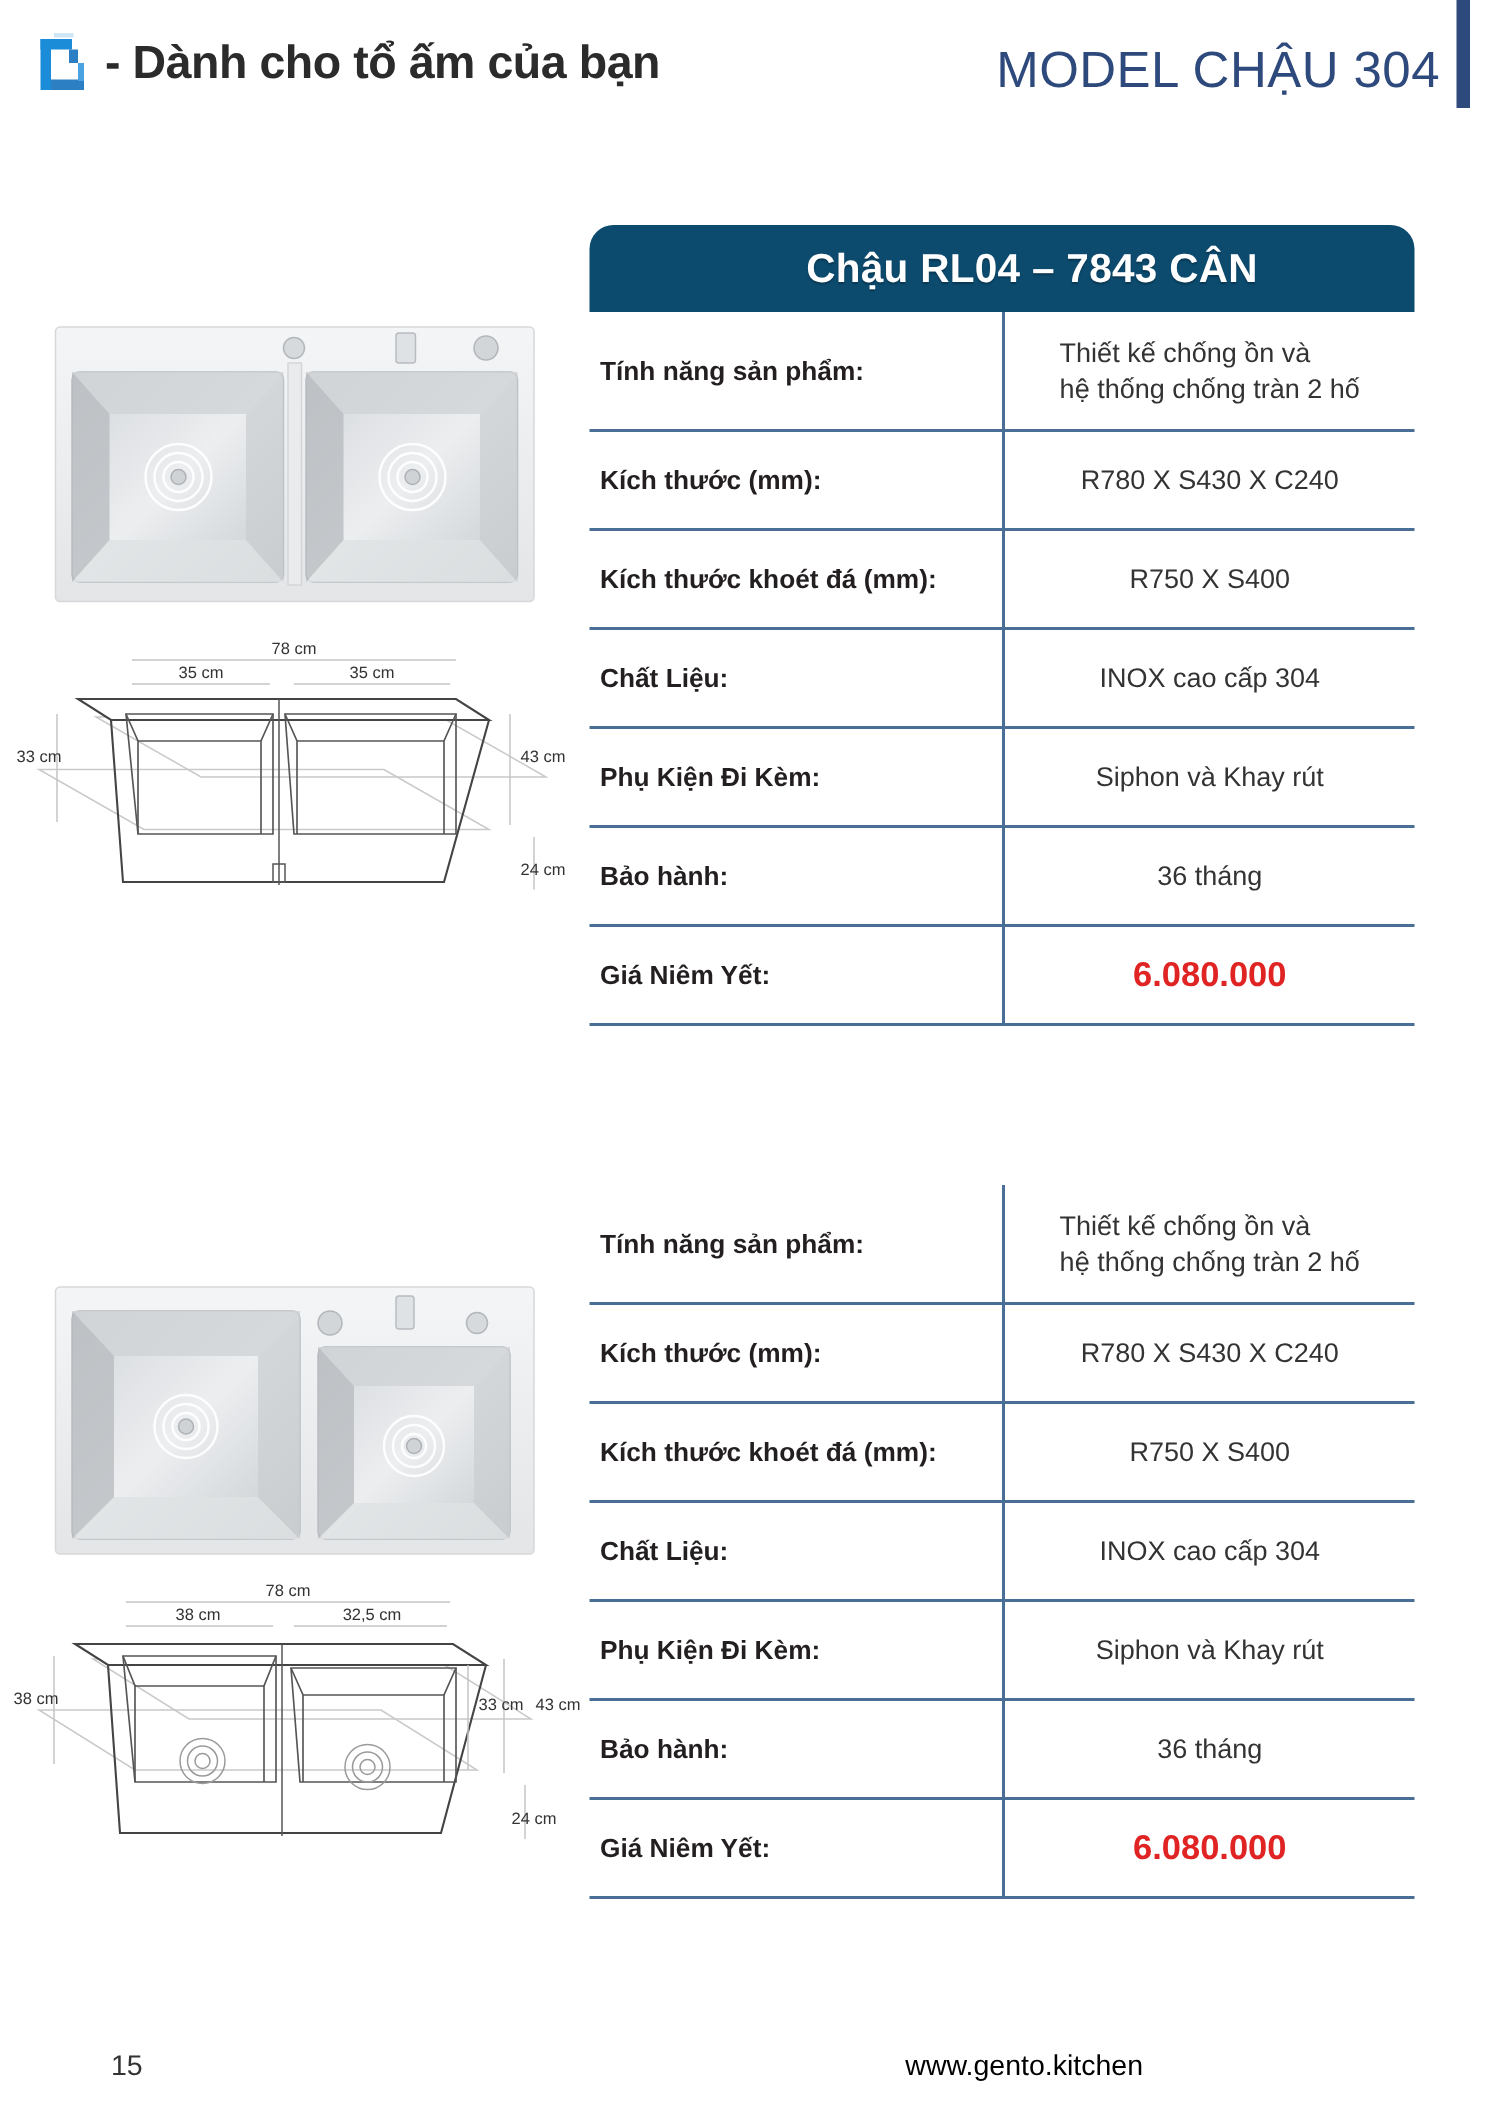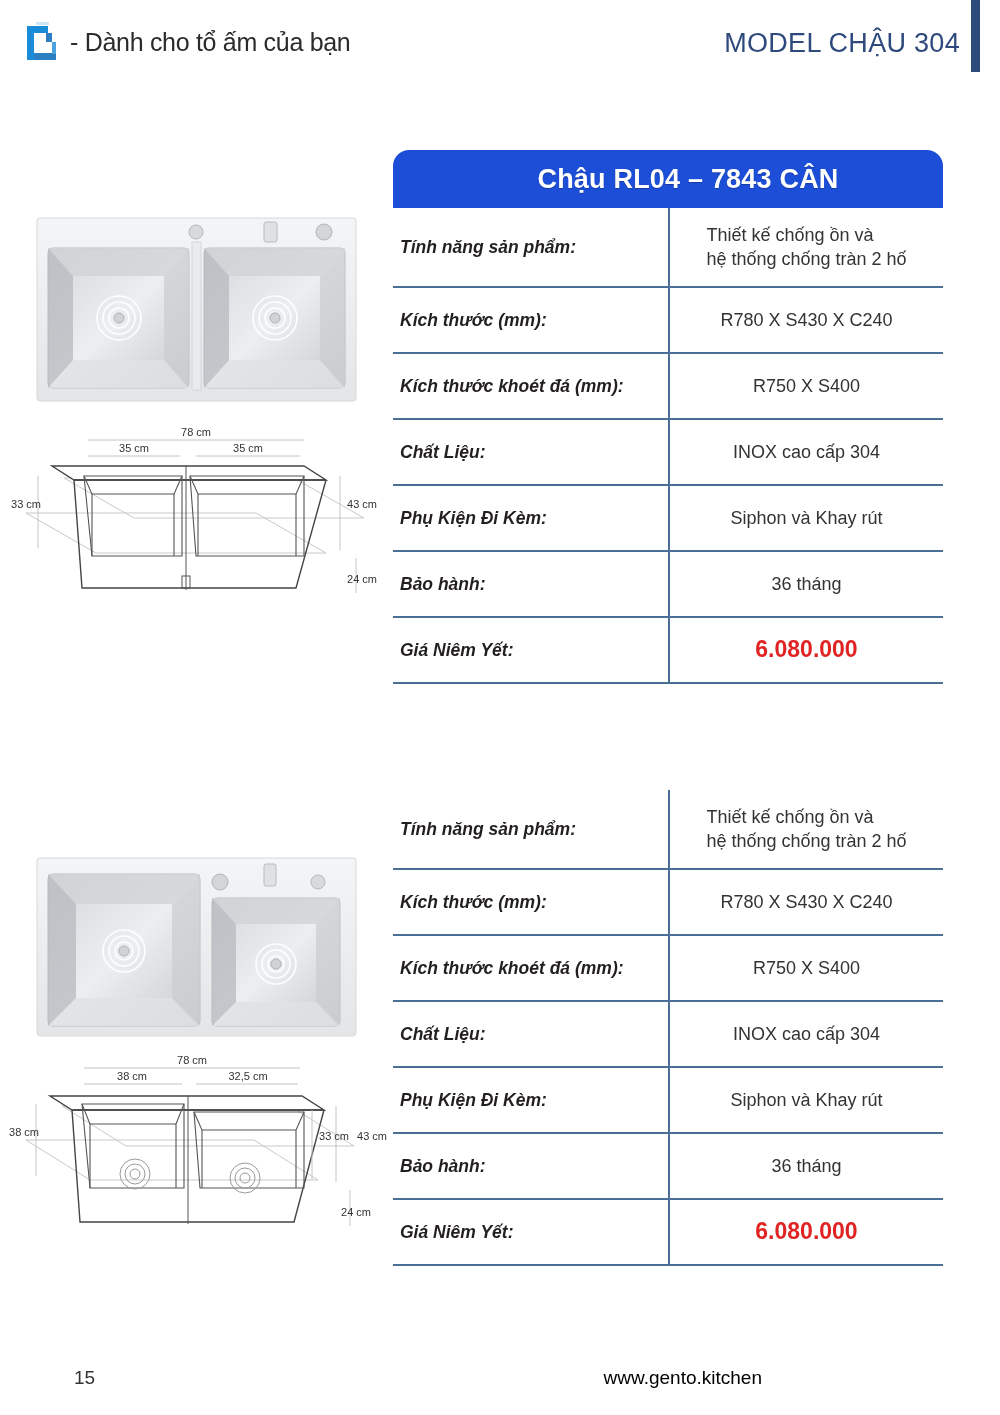--- a/index.html
+++ b/index.html
@@ -10,63 +10,62 @@
     color: #231f20;
     overflow: hidden;
   }
   .page { position: relative; width: 1000px; height: 1415px; }
 
   
   .header { position: absolute; top: 0; left: 0; width: 1000px; height: 88px; }
   .logo-wrap { position: absolute; left: 26px; top: 22px; display: flex; align-items: center; }
   .logo-icon { width: 34px; height: 40px; display: block; }
   .tagline {
-    margin-left: 10px; font-size: 25px; color: #2b2b2b;
-    letter-spacing: -0.3px; white-space: nowrap; font-weight: 400;
+    margin-left: 10px; font-size: 31px; color: #2b2b2b;
+    letter-spacing: -0.3px; white-space: nowrap; font-weight: 700;
   }
   .model-title {
     position: absolute; right: 40px; top: 28px;
-    font-size: 27px; color: #2e4a7d; letter-spacing: 0.3px; white-space: nowrap;
+    font-size: 34px; color: #2e4a7d; letter-spacing: 0.3px; white-space: nowrap;
   }
   .header-accent {
     position: absolute; right: 20px; top: 0; width: 9px; height: 72px;
     background: #2e4a7d;
   }
 
   
   .product { position: absolute; left: 0; width: 1000px; }
   .product-1 { top: 150px; }
   .product-2 { top: 790px; }
 
   .photo-col { position: absolute; left: 0; width: 390px; }
   .photo { position: absolute; }
   .drawing { position: absolute; }
 
   
   .spec-table { position: absolute; left: 393px; width: 550px; }
   .spec-head {
-    height: 58px; background: #1d4ed8;
+    height: 58px; background: #0c4a6e;
     border-top-left-radius: 16px; border-top-right-radius: 16px;
     display: flex; align-items: center; justify-content: center; padding-left: 40px;
   }
   .spec-head-text {
     color: #ffffff; font-size: 27px; font-weight: bold; letter-spacing: 0.2px;
     text-shadow: 0 1px 1px rgba(0,0,0,.25);
   }
   .spec-rows { position: relative; }
   .spec-row {
     display: flex; align-items: stretch;
     border-bottom: 2px solid #4a6f96;
   }
   .spec-row:first-child { border-top: 0; }
   .spec-label {
     width: 277px; display: flex; align-items: center;
     padding-left: 7px; font-size: 17.5px; font-weight: bold; color: #231f20;
     border-right: 2px solid #4a6f96;
-    font-style: italic;
   }
   .spec-value {
     flex: 1; display: flex; align-items: center; justify-content: center;
     text-align: left; font-size: 18px; color: #333; line-height: 1.35;
     padding: 6px 4px;
   }
   .spec-value.price { color: #e02424; font-weight: bold; font-size: 23px; }
 
   
   .footer { position: absolute; bottom: 0; left: 8px; width: 866px; height: 70px; }

